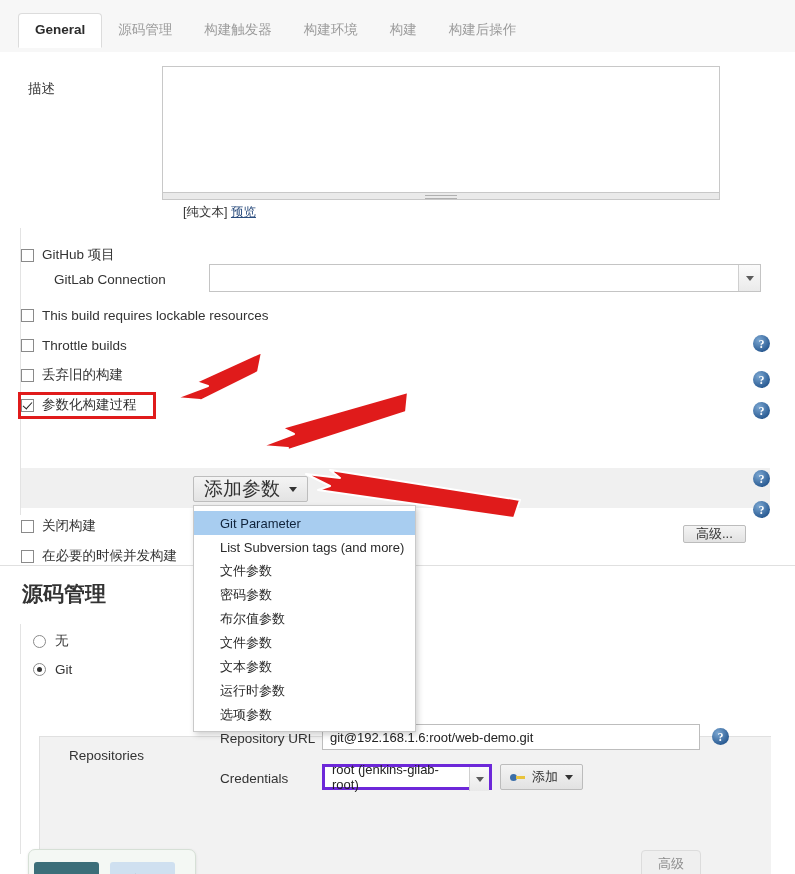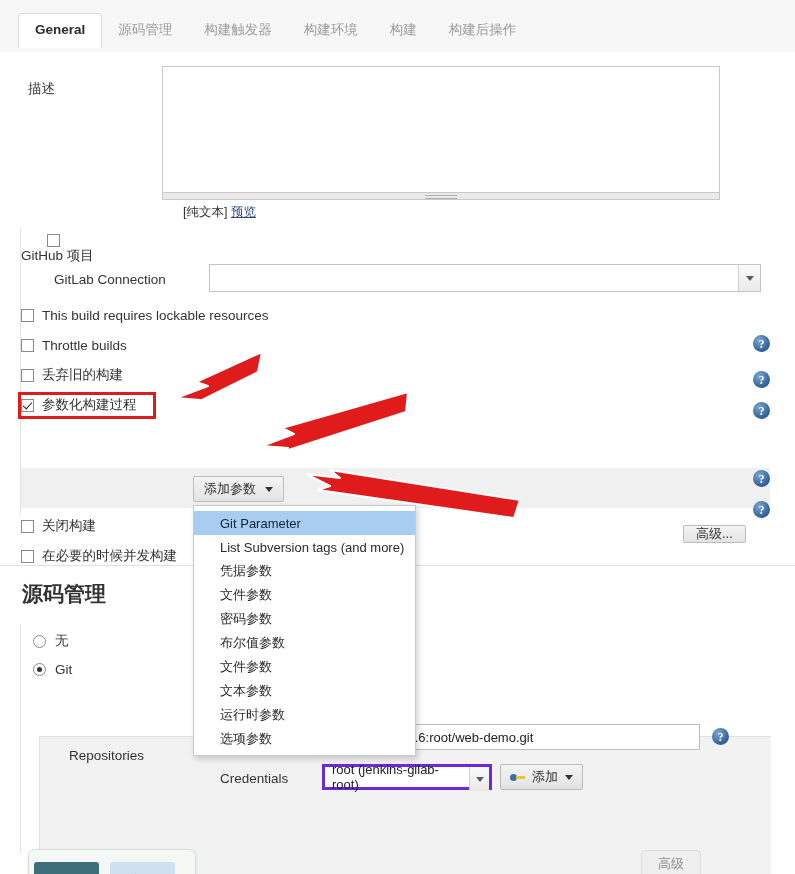--- a/index.html
+++ b/index.html
@@ -145,21 +145,21 @@
 
   
   .addparam-btn {
     position: absolute; left: 193px; top: 424px;
     height: 26px;
     padding: 0 10px;
     display: flex; align-items: center; gap: 9px;
     background: linear-gradient(#f4f4f4,#e3e3e3);
     border: 1px solid #bdbdbd;
     border-radius: 2px;
-    font-size: 13px; color: #333;
+    font-size: 19px; color: #333;
     cursor: pointer;
     z-index: 8;
   }
   .caret-down { width:0;height:0;border-left:4px solid transparent;border-right:4px solid transparent;border-top:5px solid #333; }
 
   
   .dropdown {
     position: absolute; left: 193px; top: 453px;
     width: 223px;
     background: #ffffff;
@@ -362,21 +362,21 @@
     <div class="desc-label">描述</div>
     <div class="desc-box"></div>
     <div class="desc-resize"></div>
     <div class="desc-links">
       <span class="desc-plain">[纯文本]</span>
       <a>预览</a>
     </div>
 
     <div class="cb-panel">
 
-      <div class="cb-row" style="top:6px;flex-direction:column;">
+      <div class="cb-row" style="top:16px;">
         <span class="cbox"></span>
         <span>GitHub 项目</span>
       </div>
 
       <div class="gl-label">GitLab Connection</div>
       <div class="gl-select">
         <span class="arrowbtn">
             <span class="chev"></span>
           </span>
       </div>
@@ -415,21 +415,20 @@
     <div class="param-strip"></div>
 
     <div class="addparam-btn">
       <span>添加参数</span>
       <span class="caret-down"></span>
     </div>
 
     <div class="dropdown">
       <div class="dd-item selected">Git Parameter</div>
       <div class="dd-item">List Subversion tags (and more)</div>
-      <div class="dd-item">凭据参数</div>
       <div class="dd-item">文件参数</div>
       <div class="dd-item">密码参数</div>
       <div class="dd-item">布尔值参数</div>
       <div class="dd-item">文件参数</div>
       <div class="dd-item">文本参数</div>
       <div class="dd-item">运行时参数</div>
       <div class="dd-item">选项参数</div>
     </div>
 
     <div class="help-icon" style="left:753px; top:283px;">?</div>

